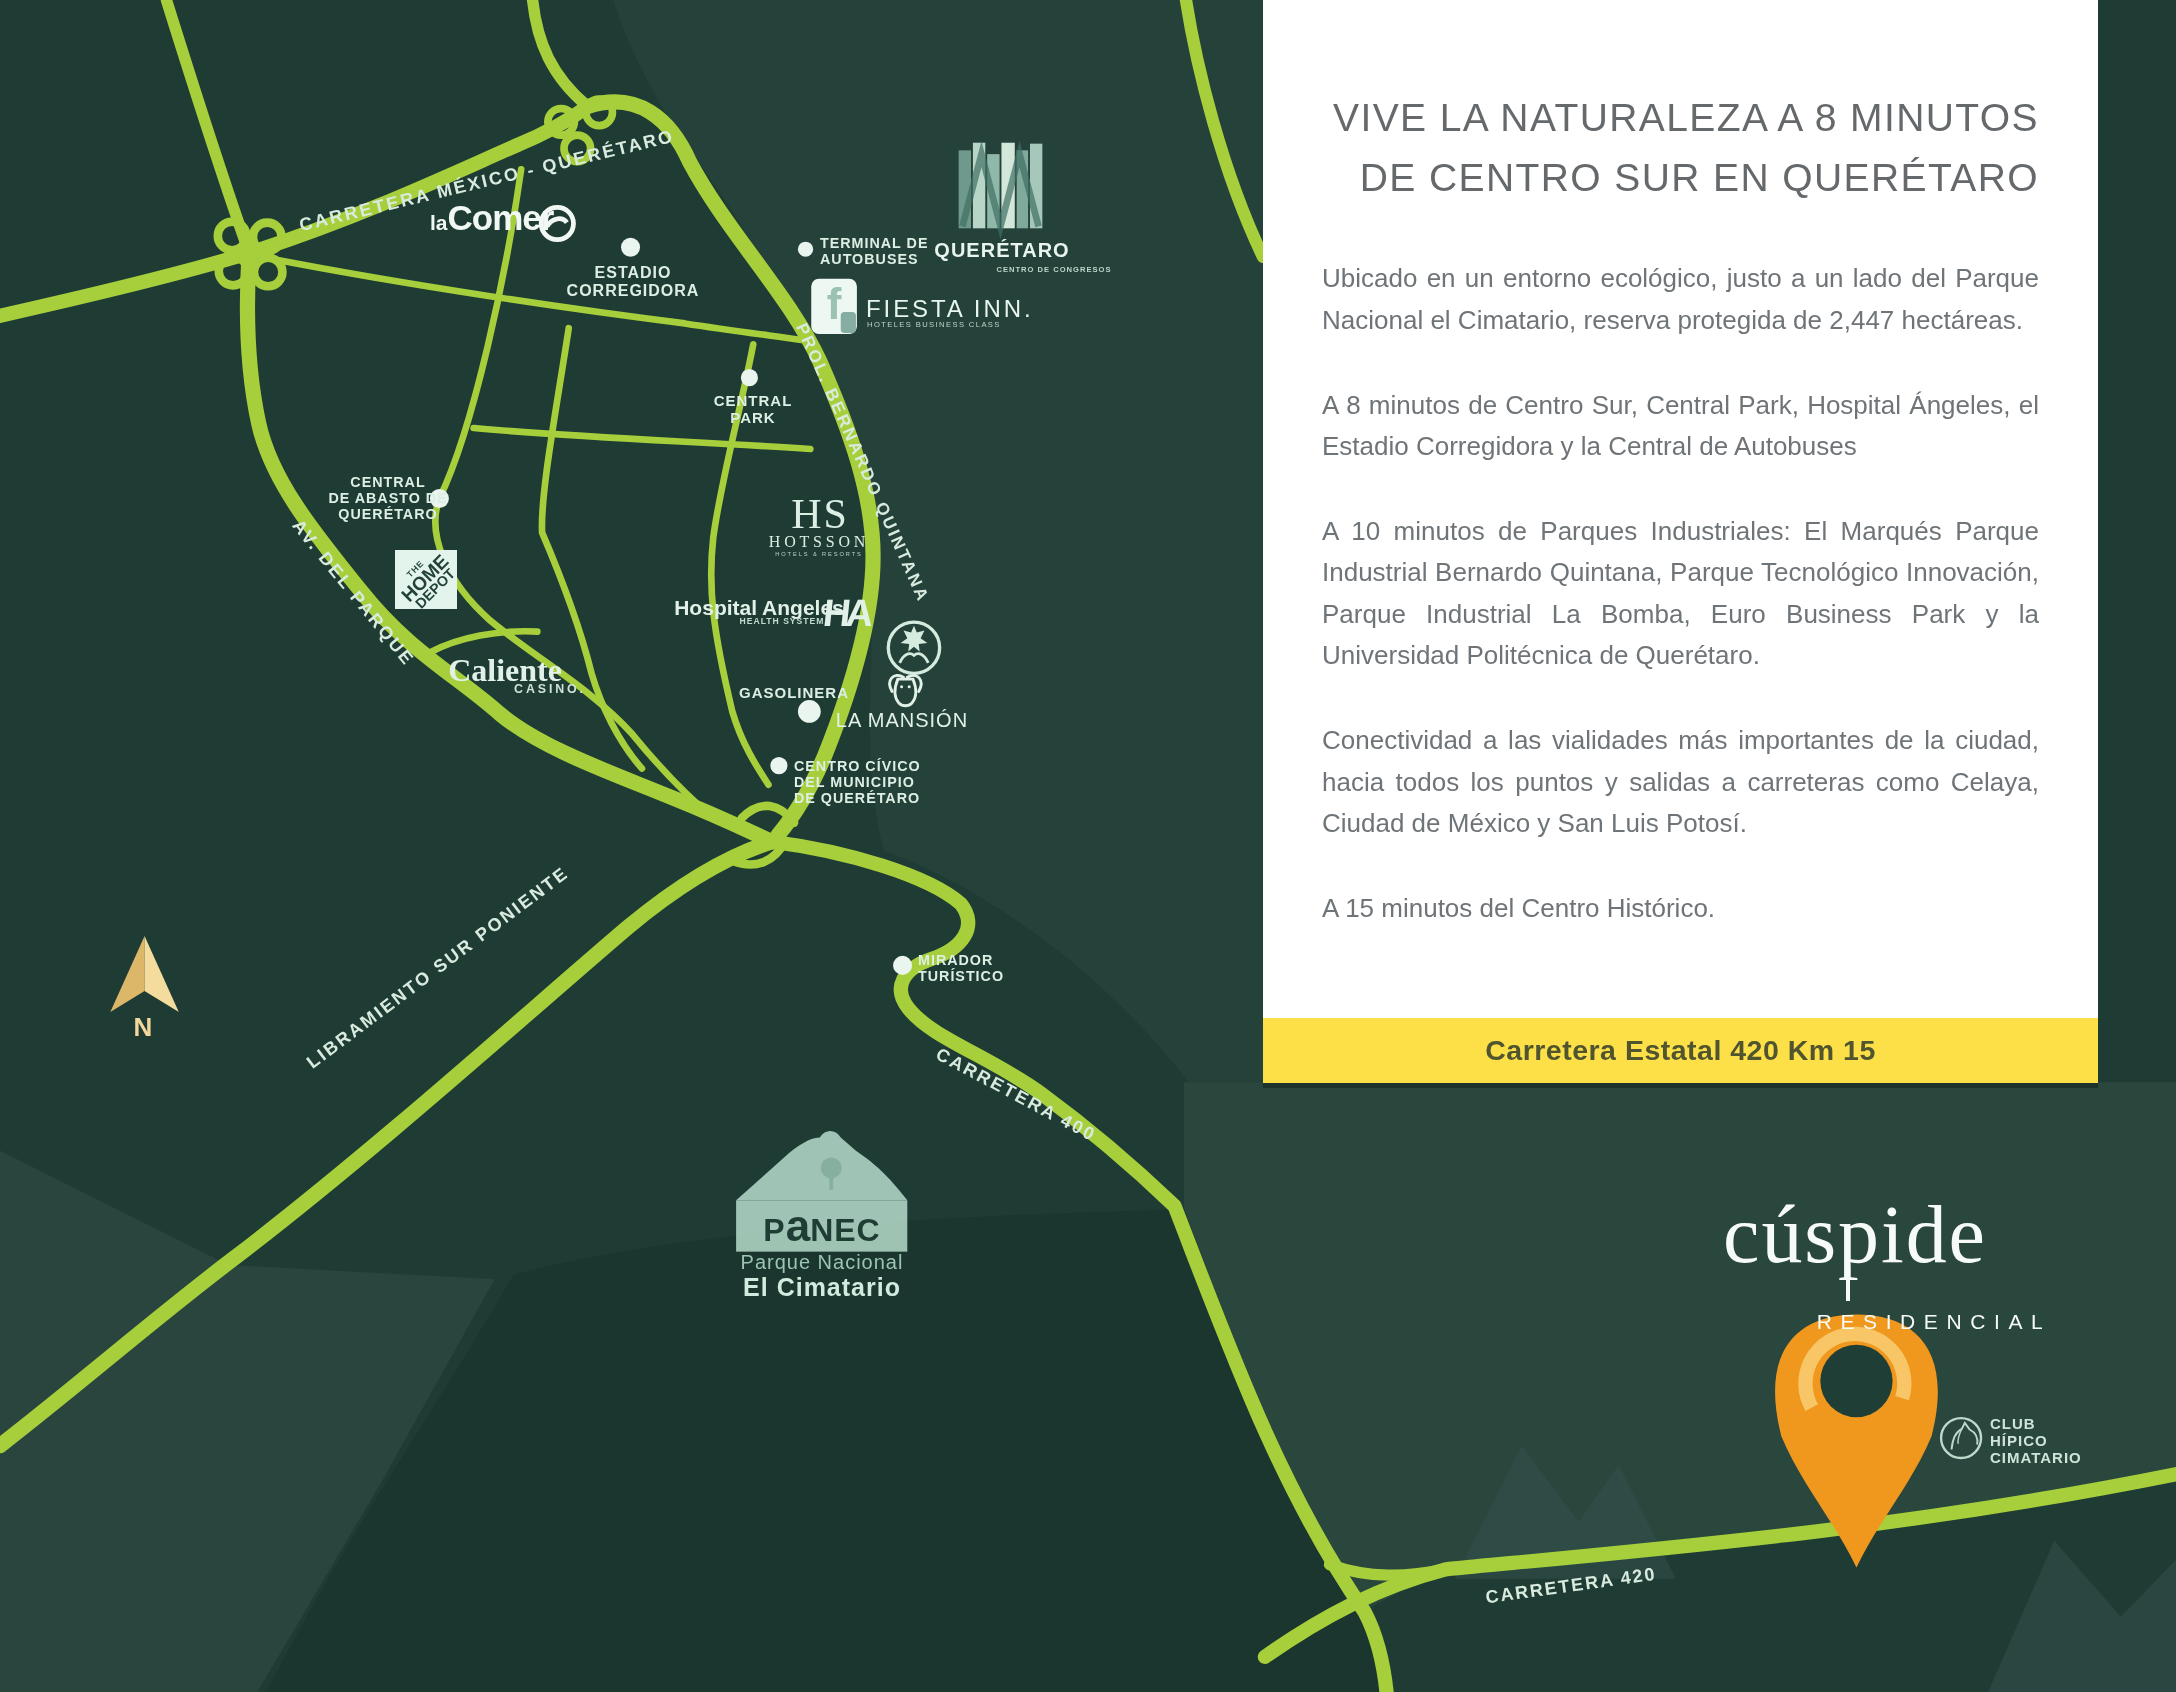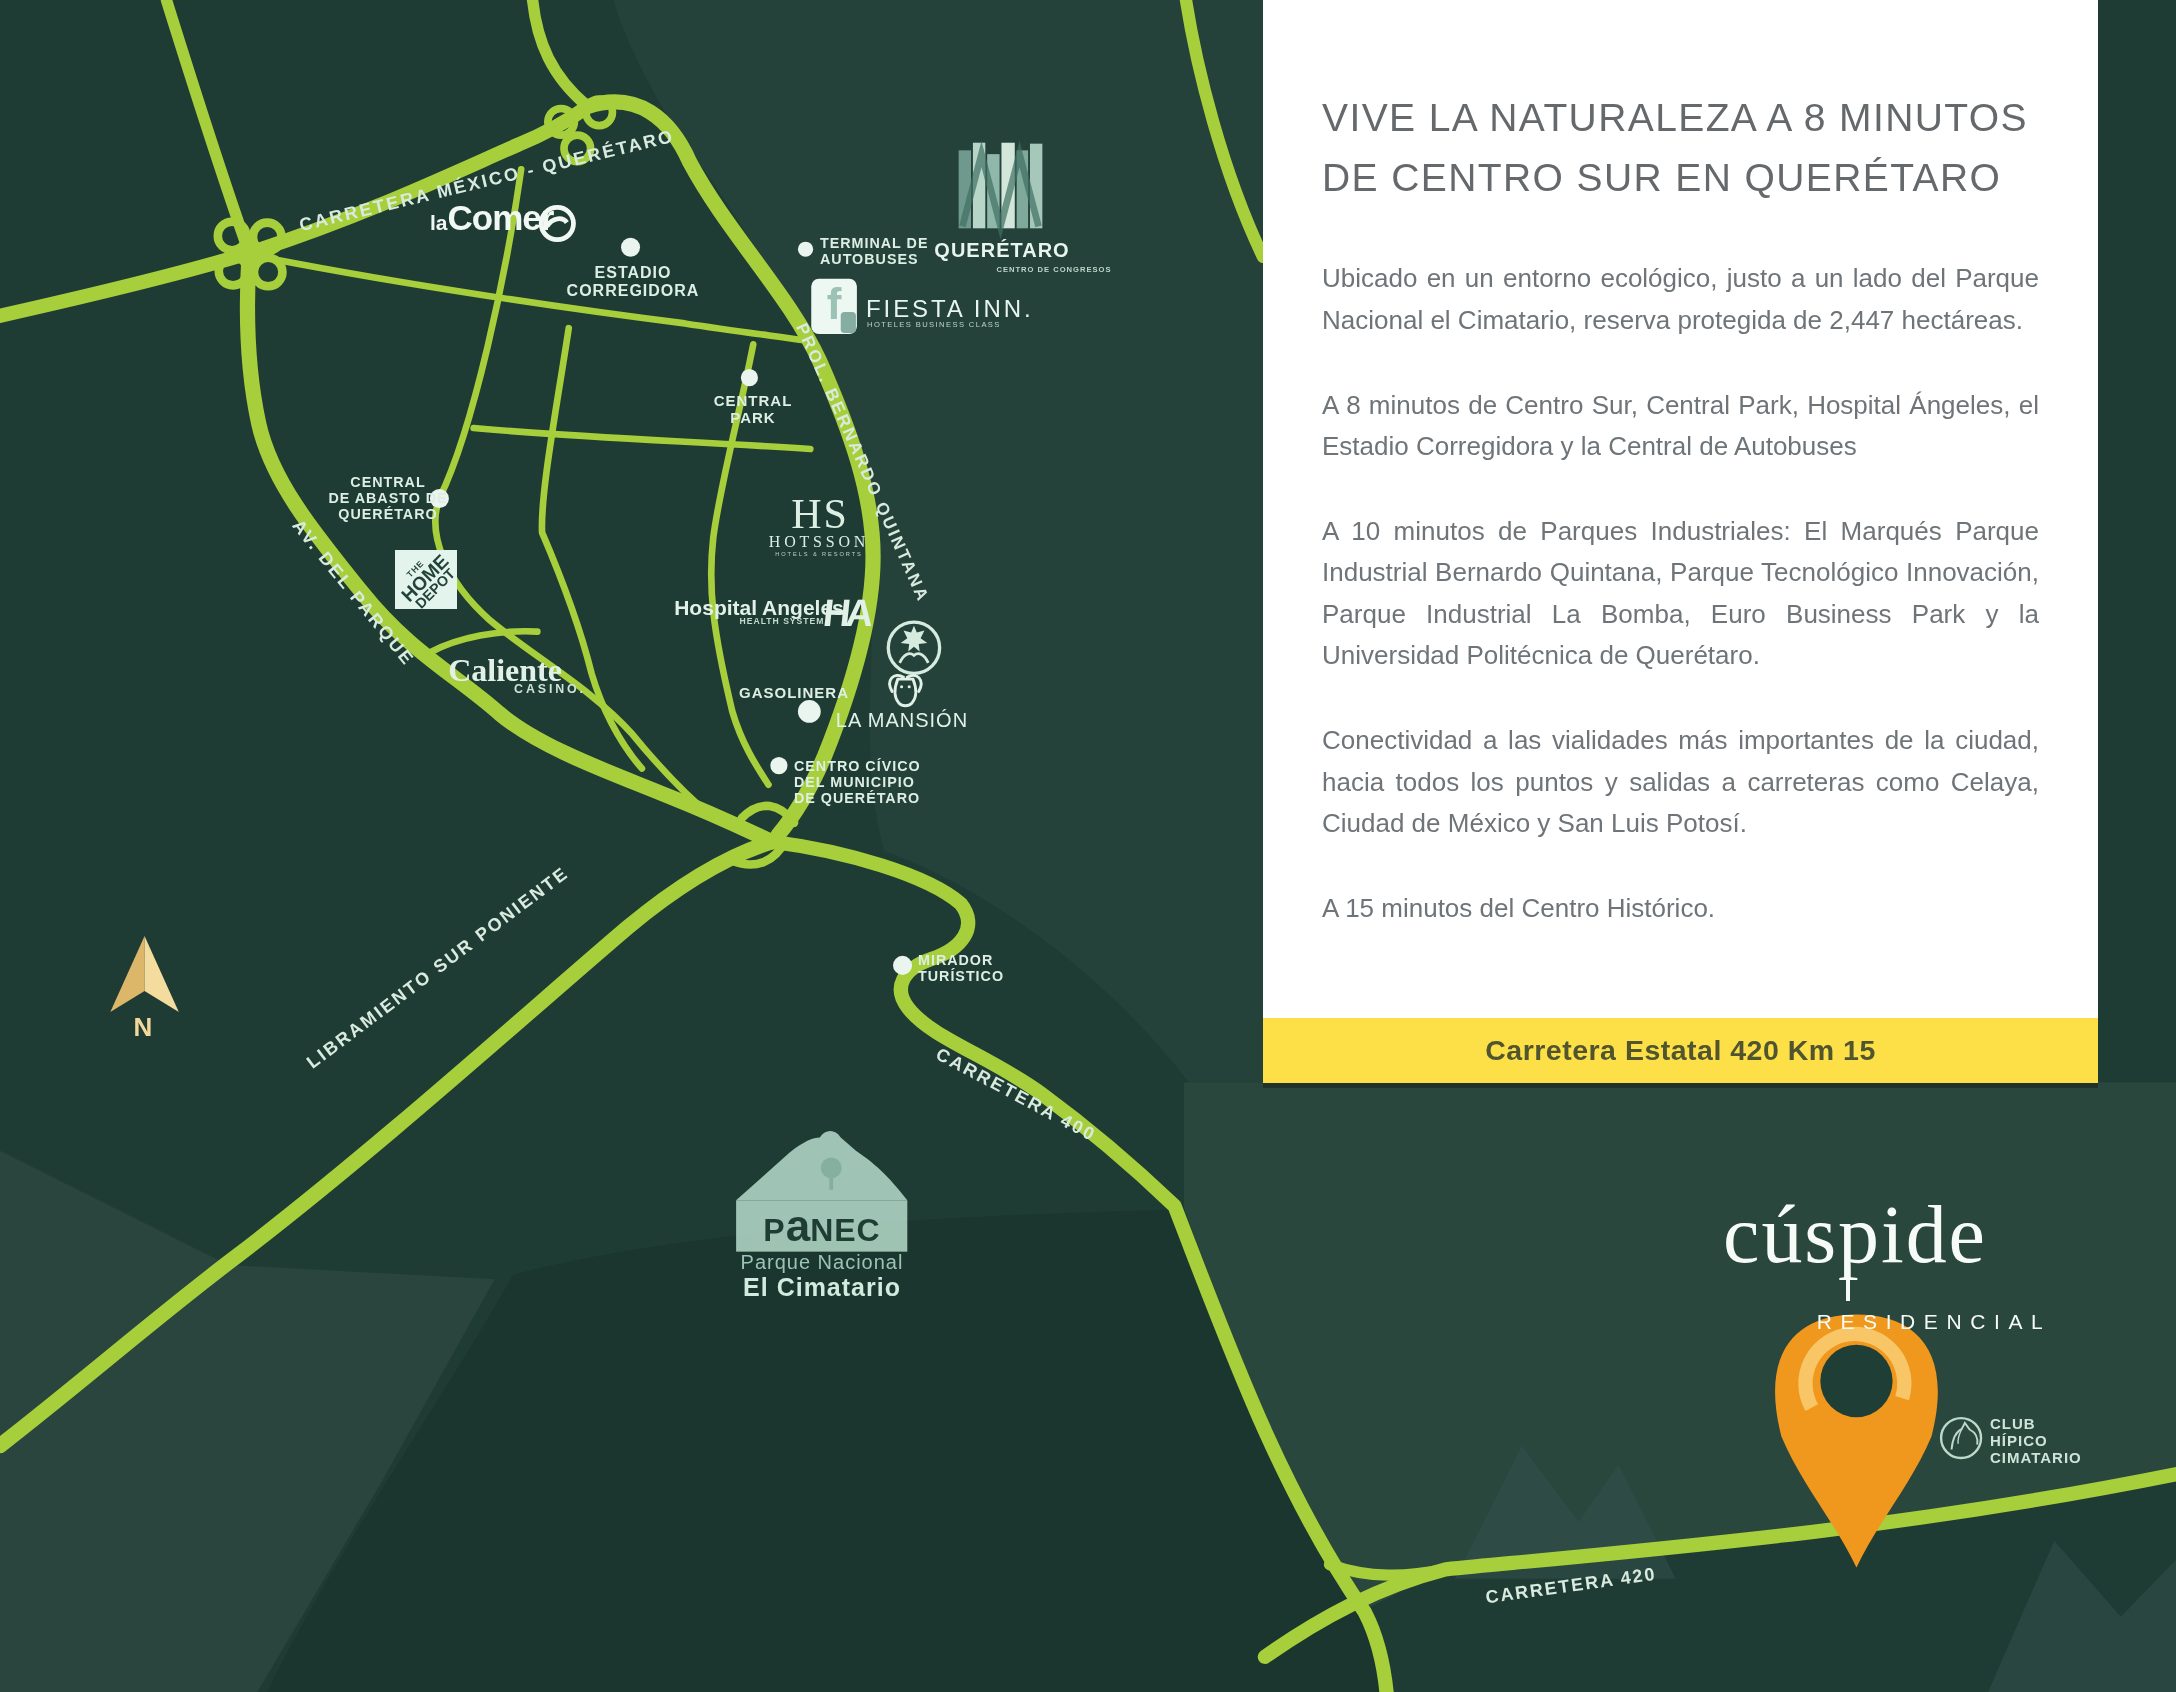--- a/index.html
+++ b/index.html
@@ -8,22 +8,22 @@
   svg#mapart{position:absolute;left:0;top:0;}
   .lbl{position:absolute;transform:translate(-50%,-50%);color:#ddeee4;
        font-weight:bold;text-align:center;letter-spacing:1px;line-height:1.12;
        white-space:nowrap;}
   .lbl.left{transform:translate(0,-50%);text-align:left;}
   .roadlbl{position:absolute;color:#d9eadf;font-weight:bold;letter-spacing:2.4px;
        font-size:18px;white-space:nowrap;}
   
   #panel{position:absolute;left:1263px;top:0;width:835px;height:1018px;background:#ffffff;}
   #panel .inner{padding:88px 59px 0 59px;}
-  #panel h1{margin:0 0 51px 0;font-weight:normal;color:#65696c;font-size:39px;
-            letter-spacing:1.4px;text-align:left;line-height:1.53;}
+  #panel h1{margin:0 0 51px 9px;font-weight:normal;color:#65696c;font-size:39px;
+            letter-spacing:1.4px;text-align:right;line-height:1.53;}
   #panel p{margin:0 0 43px 0;color:#6e7478;font-size:26px;line-height:1.6;
            text-align:justify;}
   #banner{position:absolute;left:1263px;top:1018px;width:835px;height:65px;
           background:#fde047;color:#50552f;font-weight:bold;font-size:28.5px;
           text-align:center;line-height:65px;letter-spacing:0.5px;
           box-shadow:0 4.8px 0 rgba(10,25,20,.45);}
   
   #brand{position:absolute;left:1855px;top:1235px;transform:translate(-50%,-50%);
          color:#f6fbf8;font-family:"Liberation Serif", serif;font-size:82px;
          letter-spacing:1.9px;white-space:nowrap;}

